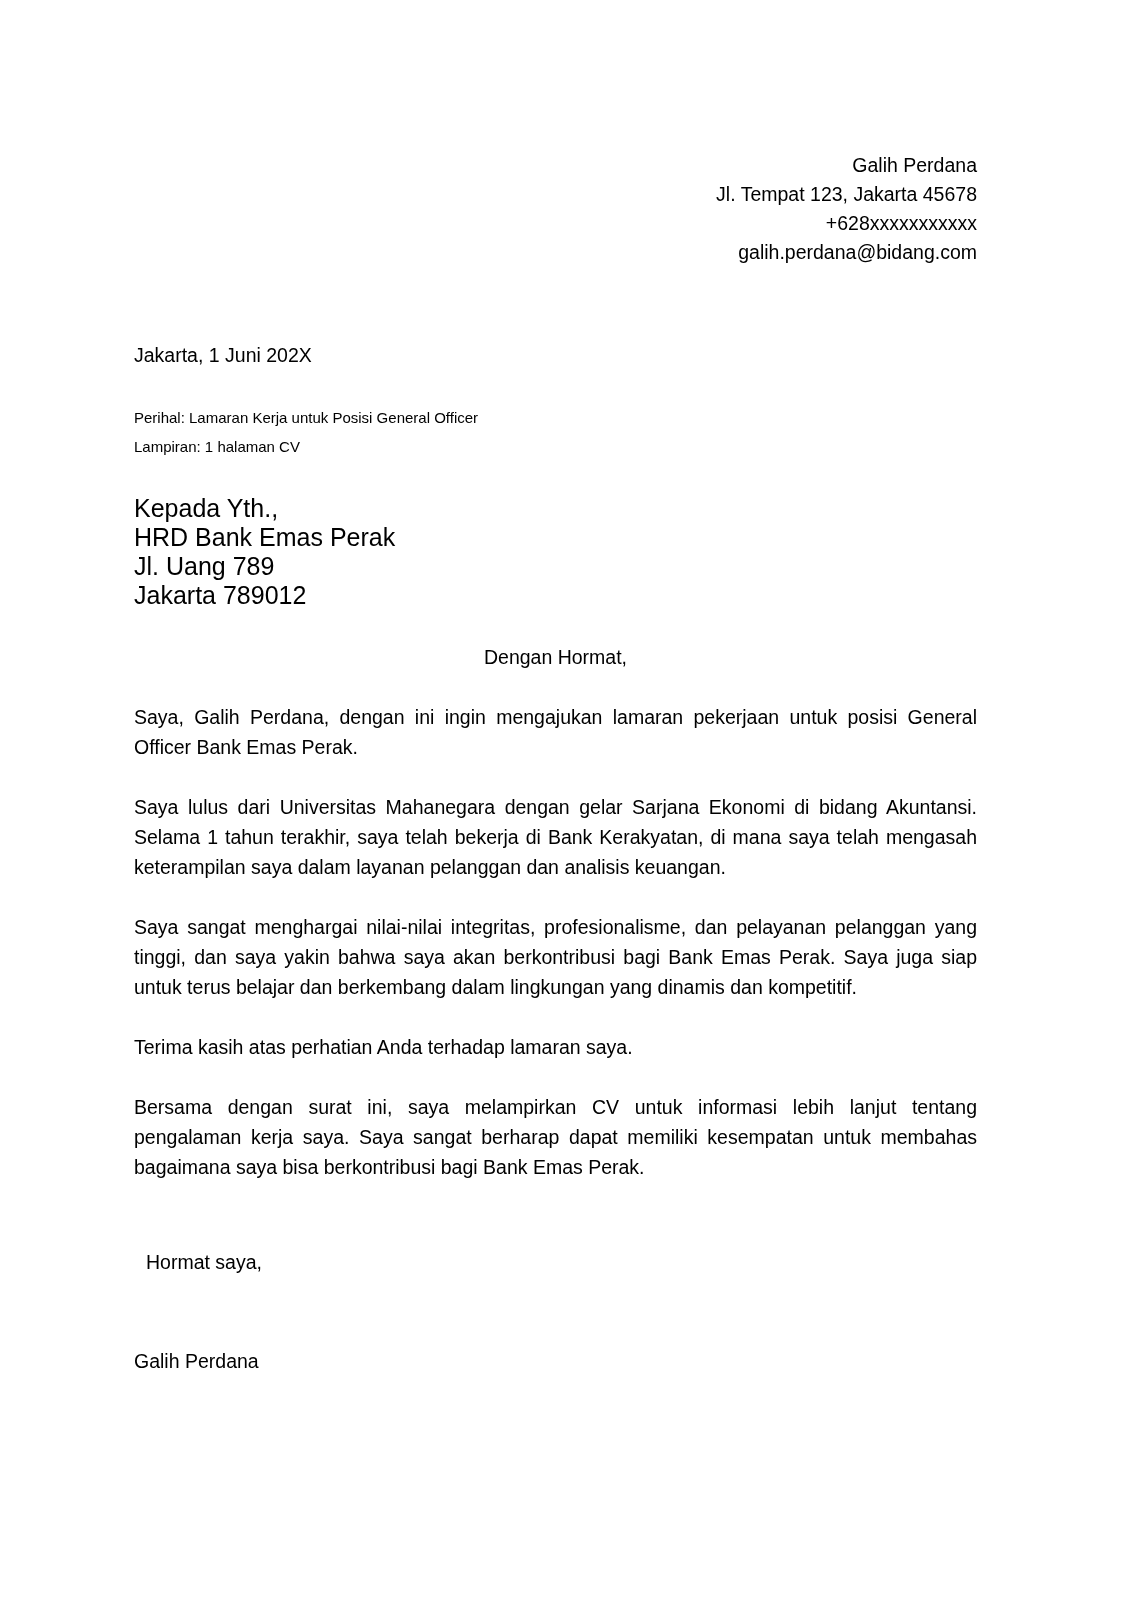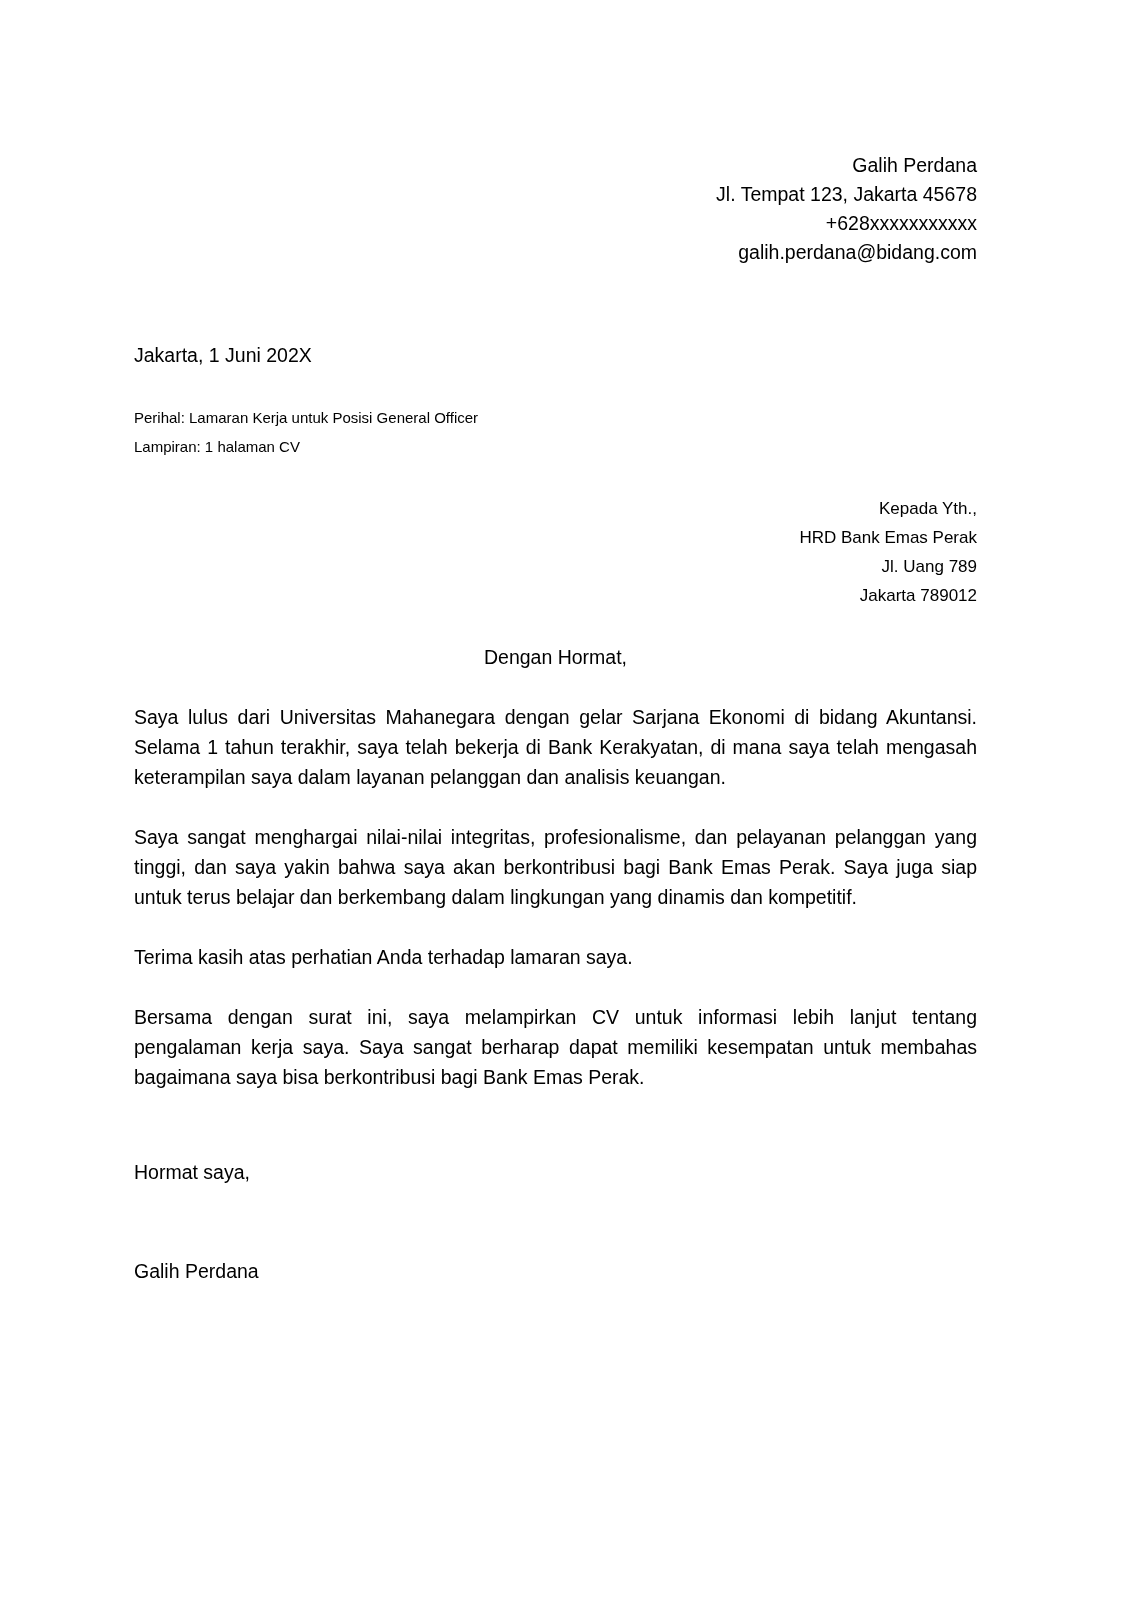--- a/index.html
+++ b/index.html
@@ -56,23 +56,23 @@
     line-height: 29px;
     text-align: left;
   }
 
   .subject-line {
     display: block;
   }
 
   .recipient-block {
     margin-top: 33px;
-    font-size: 17px;
+    font-size: 25px;
     line-height: 29px;
-    text-align: right;
+    text-align: left;
   }
 
   .recipient-line {
     display: block;
   }
 
   .salutation {
     margin-top: 33px;
     font-size: 19.5px;
     line-height: 29px;
@@ -90,20 +90,21 @@
   
   .body-paragraph.no-justify {
     text-align: left;
   }
 
   .closing-block {
     margin-top: 66px;
     font-size: 19.5px;
     line-height: 29px;
     text-align: left;
+    margin-left: 12px;
   }
 
   .signature-name {
     margin-top: 70px;
     font-size: 19.5px;
     line-height: 29px;
     text-align: left;
   }
 </style>
 </head>
@@ -128,20 +129,21 @@
 
     <div class="recipient-block">
       <span class="recipient-line">Kepada Yth.,</span>
       <span class="recipient-line">HRD Bank Emas Perak</span>
       <span class="recipient-line">Jl. Uang 789</span>
       <span class="recipient-line">Jakarta 789012</span>
     </div>
 
     <div class="salutation">Dengan Hormat,</div>
 
+    <p class="body-paragraph">Saya, Galih Perdana, dengan ini ingin mengajukan lamaran pekerjaan untuk posisi General Officer Bank Emas Perak.</p>
     <p class="body-paragraph">Saya lulus dari Universitas Mahanegara dengan gelar Sarjana Ekonomi di bidang Akuntansi. Selama 1 tahun terakhir, saya telah bekerja di Bank Kerakyatan, di mana saya telah mengasah keterampilan saya dalam layanan pelanggan dan analisis keuangan.</p>
     <p class="body-paragraph">Saya sangat menghargai nilai-nilai integritas, profesionalisme, dan pelayanan pelanggan yang tinggi, dan saya yakin bahwa saya akan berkontribusi bagi Bank Emas Perak. Saya juga siap untuk terus belajar dan berkembang dalam lingkungan yang dinamis dan kompetitif.</p>
     <p class="body-paragraph no-justify">Terima kasih atas perhatian Anda terhadap lamaran saya.</p>
     <p class="body-paragraph">Bersama dengan surat ini, saya melampirkan CV untuk informasi lebih lanjut tentang pengalaman kerja saya. Saya sangat berharap dapat memiliki kesempatan untuk membahas bagaimana saya bisa berkontribusi bagi Bank Emas Perak.</p>
 
     <div class="closing-block">Hormat saya,</div>
 
     <div class="signature-name">Galih Perdana</div>
 
   </div>

